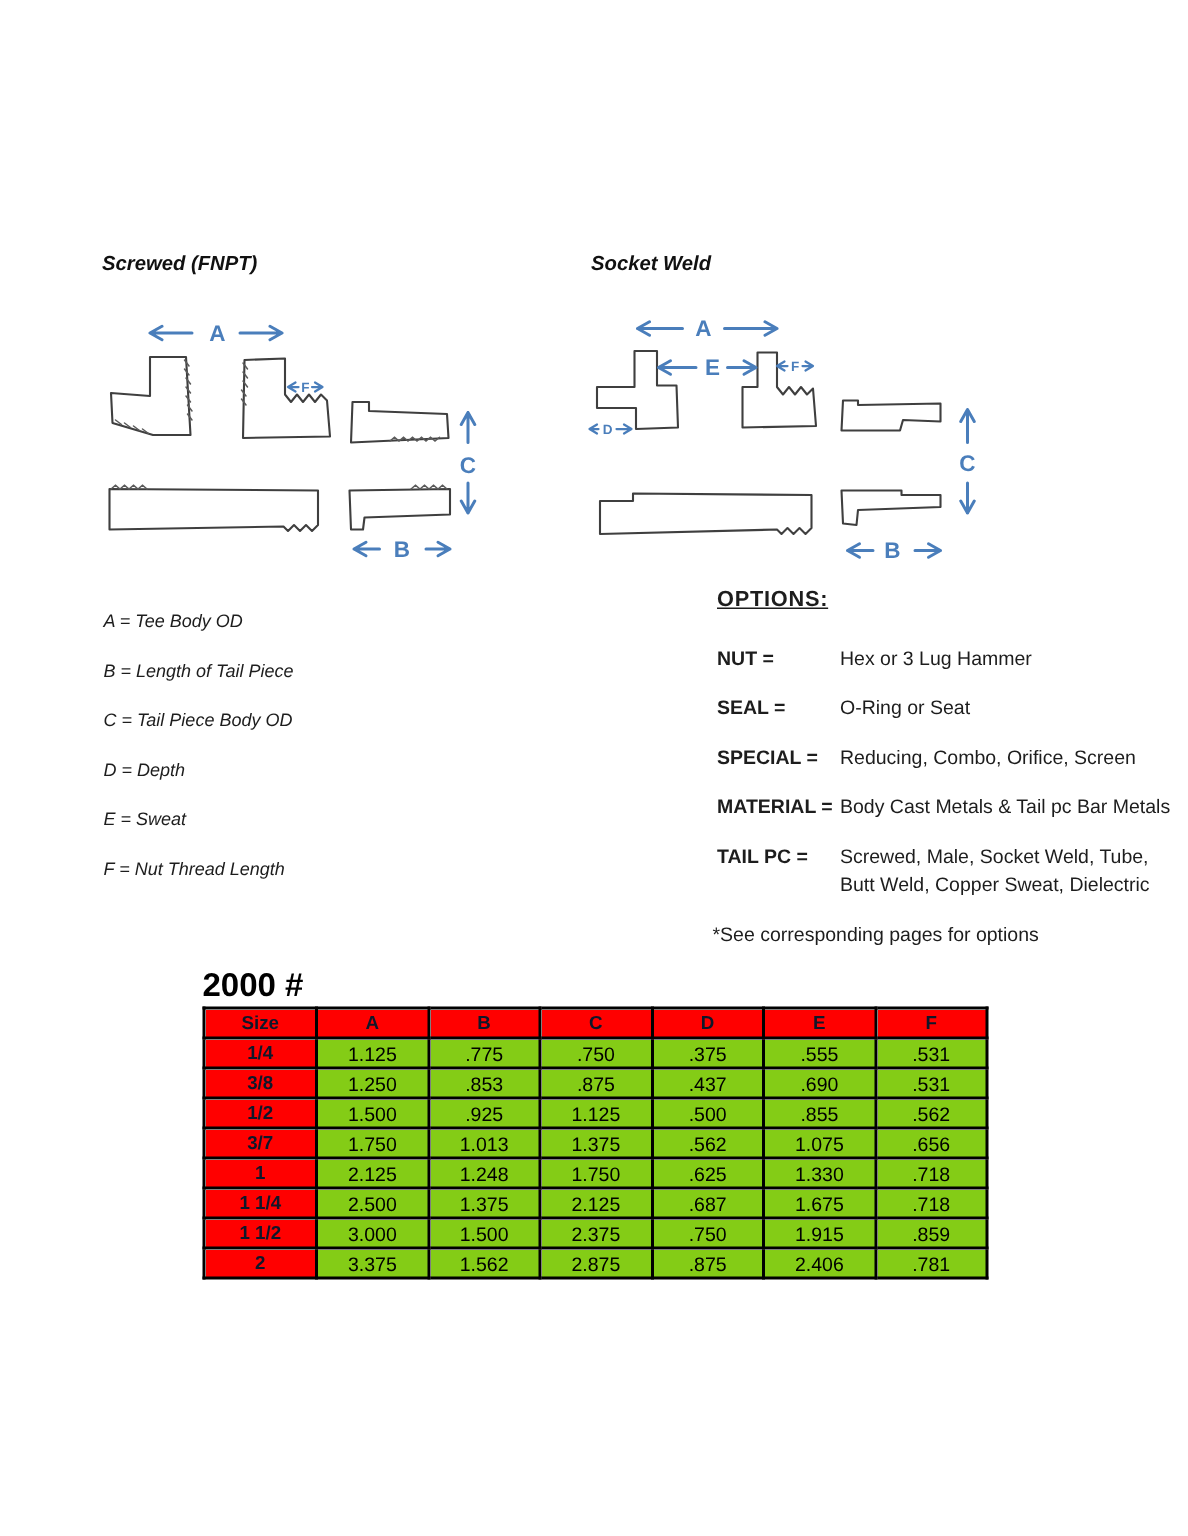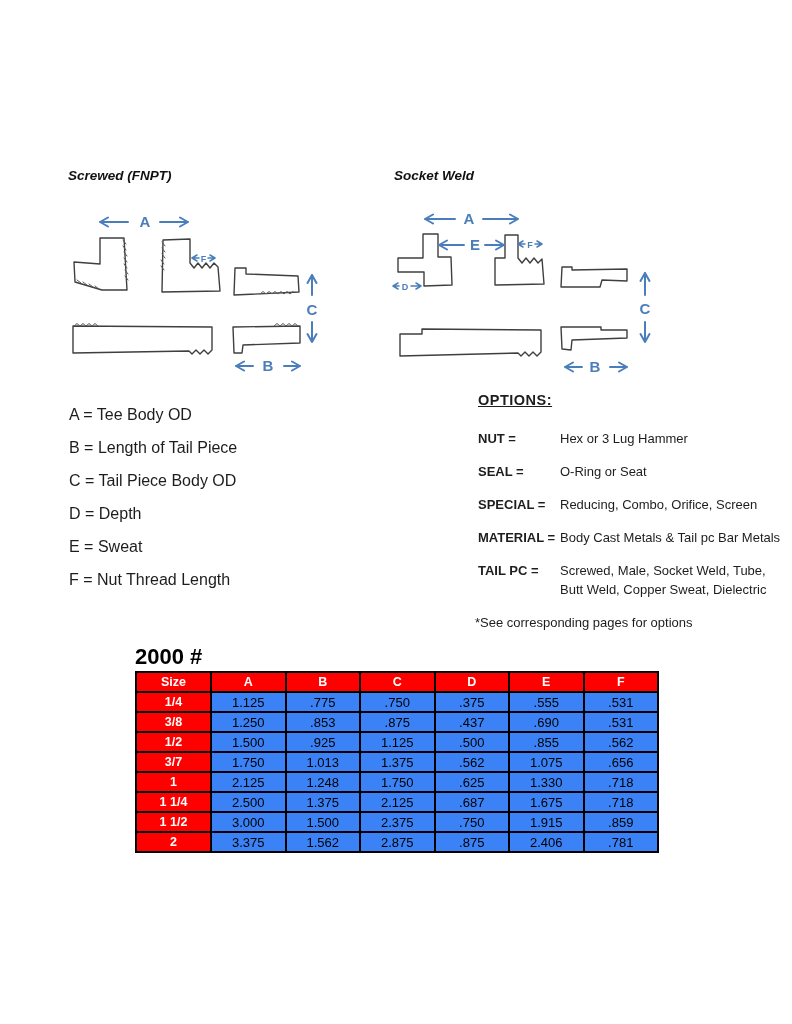--- a/index.html
+++ b/index.html
@@ -23,21 +23,21 @@
   .svg-socket  { left:388px; top:206px; }
   .sketch { stroke:#3f3f3f; fill:none; stroke-width:1.4; stroke-linejoin:round; stroke-linecap:round; }
   .hatch  { stroke:#5a5a5a; fill:none; stroke-width:1; stroke-linecap:round; }
   .dim    { stroke:#4a7ebb; fill:none; stroke-width:2; stroke-linecap:round; }
   .dim-sm { stroke:#4a7ebb; fill:none; stroke-width:1.5; stroke-linecap:round; }
   .dimlabel {
     fill:#4a7ebb; font-weight:bold; font-size:15px;
     font-family:"Liberation Sans", sans-serif;
   }
   .dimlabel-sm { font-size:9px; }
-  .legend { position:absolute; left:69px; top:408px; font-size:16px; }
+  .legend { position:absolute; left:69px; top:408px; font-size:12px;font-style:italic; }
   .legend-item { line-height:13.5px; margin-bottom:19.5px; white-space:nowrap; }
   .options { position:absolute; left:478px; top:392px; width:312px; font-size:13px; }
   .options-heading {
     font-size:14.5px; font-weight:bold; text-decoration:underline;
     margin:0 0 21px 0; letter-spacing:0.5px;
   }
   .opt-row { display:flex; margin-bottom:14px; line-height:19px; }
   .opt-label { min-width:82px; font-weight:bold; white-space:nowrap; }
   .opt-value { flex:1; }
   .opt-row.wrap-narrow .opt-value { max-width:212px; }
@@ -49,23 +49,23 @@
   .spec-table {
     position:absolute; left:135px; top:671px; width:522px;
     border-collapse:collapse; table-layout:fixed;
     border:2px solid #000; font-size:13px;
   }
   .spec-table th, .spec-table td {
     border:2px solid #000; height:18px; padding:0 2px;
     text-align:center; vertical-align:middle; overflow:hidden;
   }
   .spec-table thead th, .spec-table tbody th {
-    background:#ff0000; color:#ffffff; font-weight:bold; font-size:12.5px;
-  }
-  .spec-table td { background:#3b82f6; color:#000; font-weight:normal; }
+    background:#ff0000; color:#0f172a; font-weight:bold; font-size:12.5px;
+  }
+  .spec-table td { background:#84cc16; color:#000; font-weight:normal; }
 </style>
 </head>
 <body>
 
 <div class="page">
 
 
   <div class="diagram-label lbl-screwed">Screwed (FNPT)</div>
   <div class="diagram-label lbl-socket">Socket Weld</div>
 

